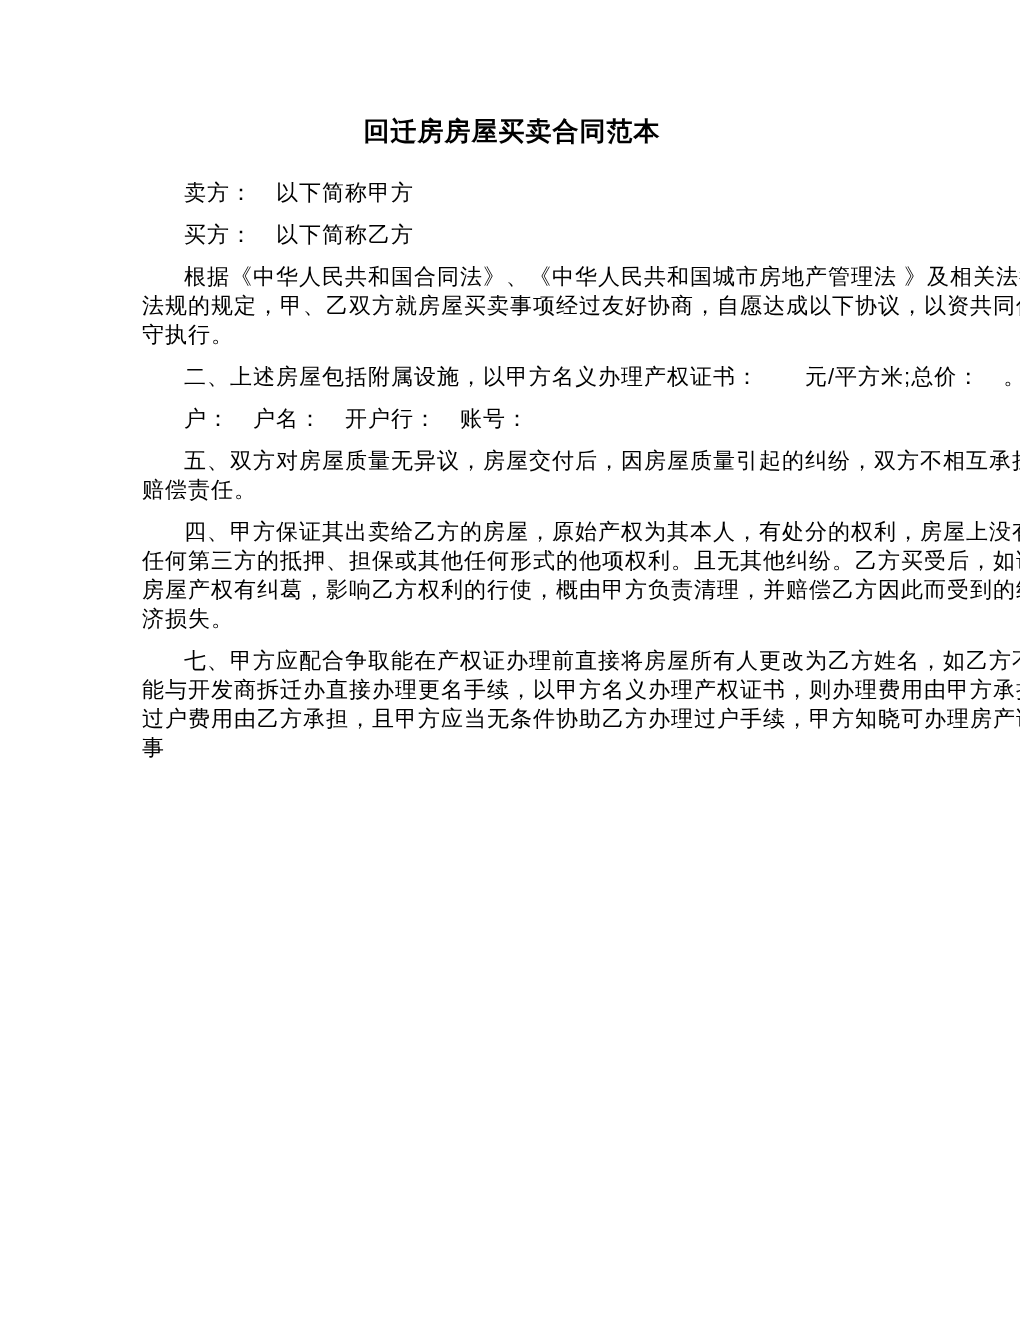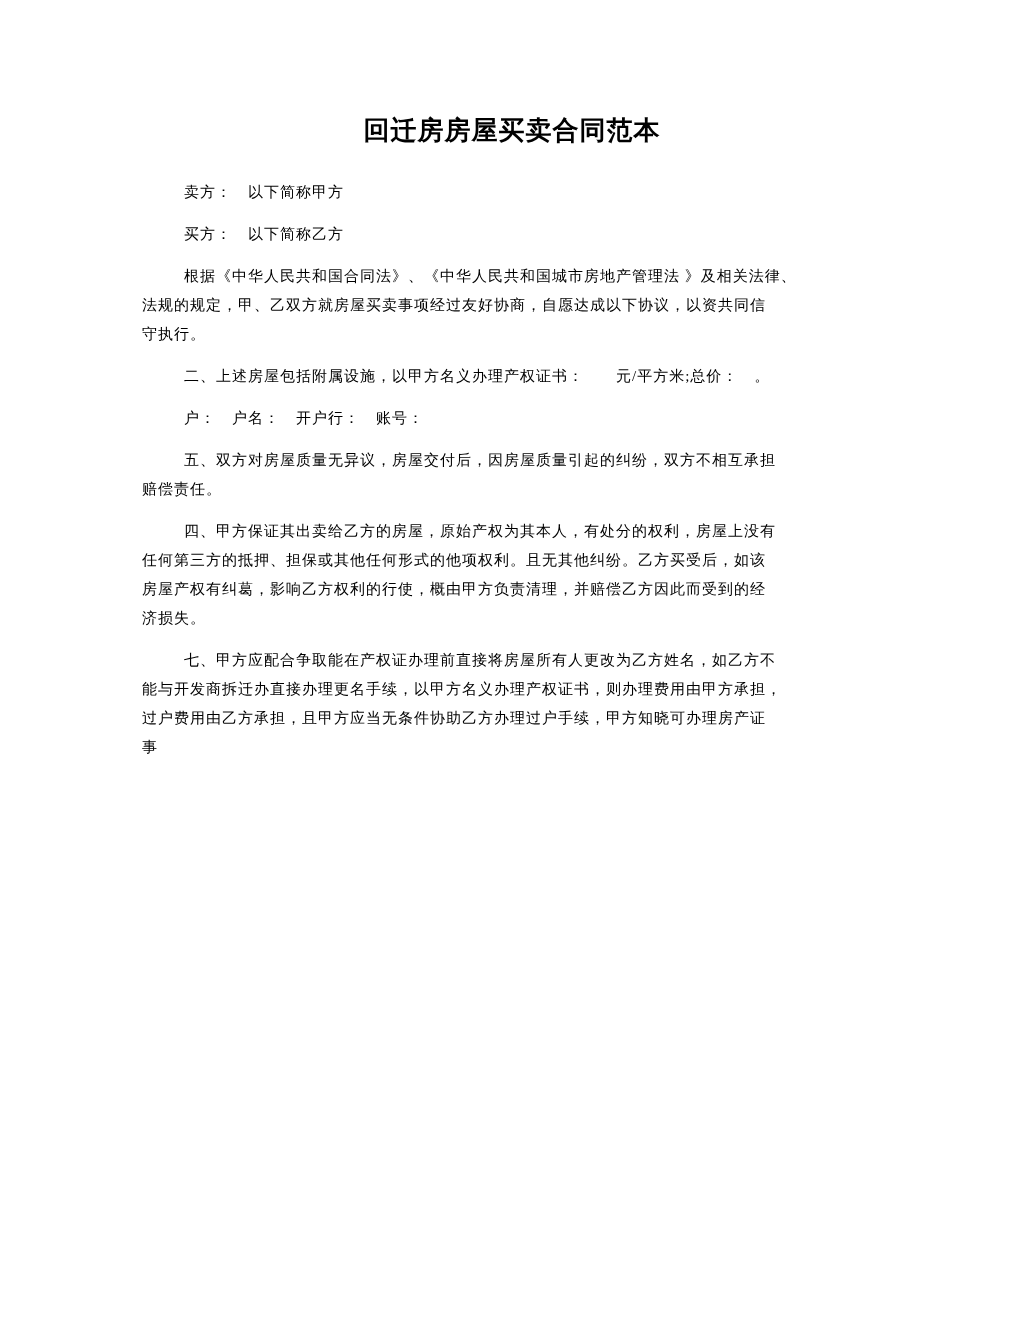--- a/index.html
+++ b/index.html
@@ -8,33 +8,33 @@
     background: #ffffff;
   }
   .page {
     position: relative;
     width: 1020px;
     height: 1320px;
     box-sizing: border-box;
     padding: 112px 96px 0 142px;
     background: #ffffff;
     color: #000000;
-    font-family: Liberation Serif, serif;
+    font-family: Liberation Sans, sans-serif;
     overflow: hidden;
   }
   .doc-title {
     font-size: 26px;
     line-height: 38px;
     font-weight: bold;
     text-align: center;
     letter-spacing: 1px;
     margin: 0 42px 28px 0;
   }
   .para {
-    font-size: 15px;
+    font-size: 22px;
     line-height: 29px;
     letter-spacing: 1px;
     margin: 0 0 13px 0;
     text-indent: 42px;
     white-space: pre; 
   }
 </style>
 </head>
 <body>
 

